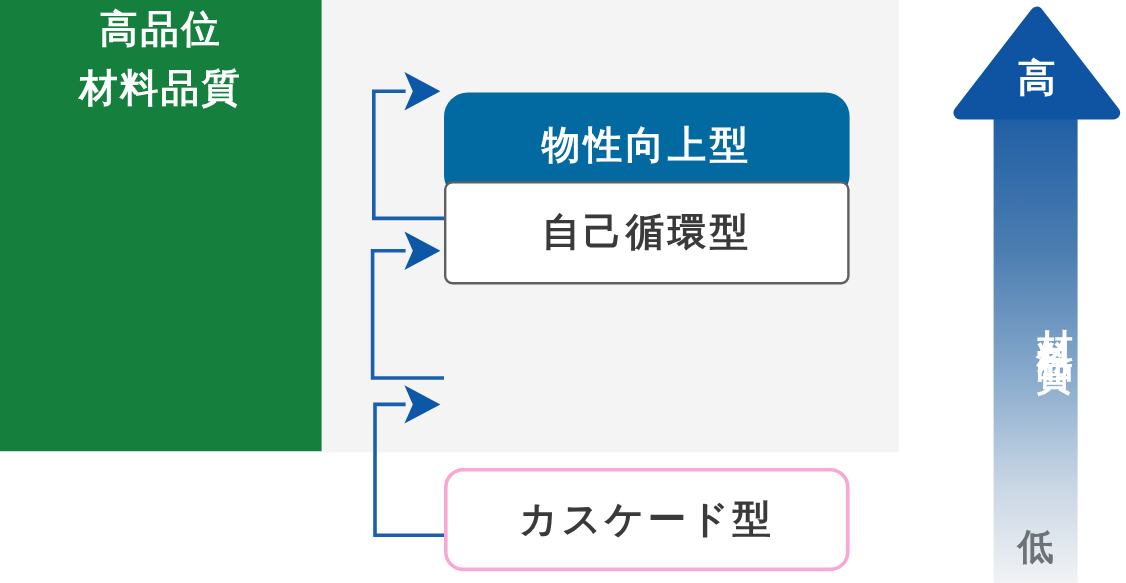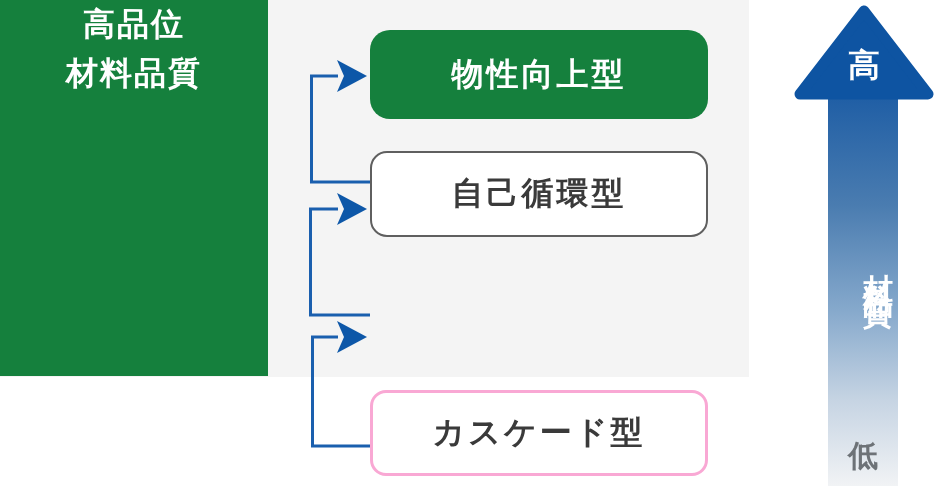--- a/index.html
+++ b/index.html
@@ -52,33 +52,34 @@
     position: absolute;
     left: 370px;
     width: 338px;
     height: 86px;
     box-sizing: border-box;
     display: flex;
     align-items: center;
     justify-content: center;
     background: #ffffff;
     border: 2px solid #5f5f5f;
-    border-radius: 17px;
+    border-radius: 7px;
     font-size: 32px;
     font-weight: 600;
     letter-spacing: 3px;
     color: #3a3a3a;
   }
   .type-box.primary {
     height: 89px;
-    background: #15803d;
+    background: #0369a1;
     border: none;
     border-radius: 20px;
     color: #ffffff;
     font-weight: 700;
+    margin-top: 47px;
   }
   .type-box.cascade {
     border: 3px solid #f9a8d4;
     border-radius: 16px;
   }
   #box-1 { top: 30px; }
   #box-2 { top: 151px; }
   #box-3 { top: 271px; }
   #box-4 { top: 390px; }
   

